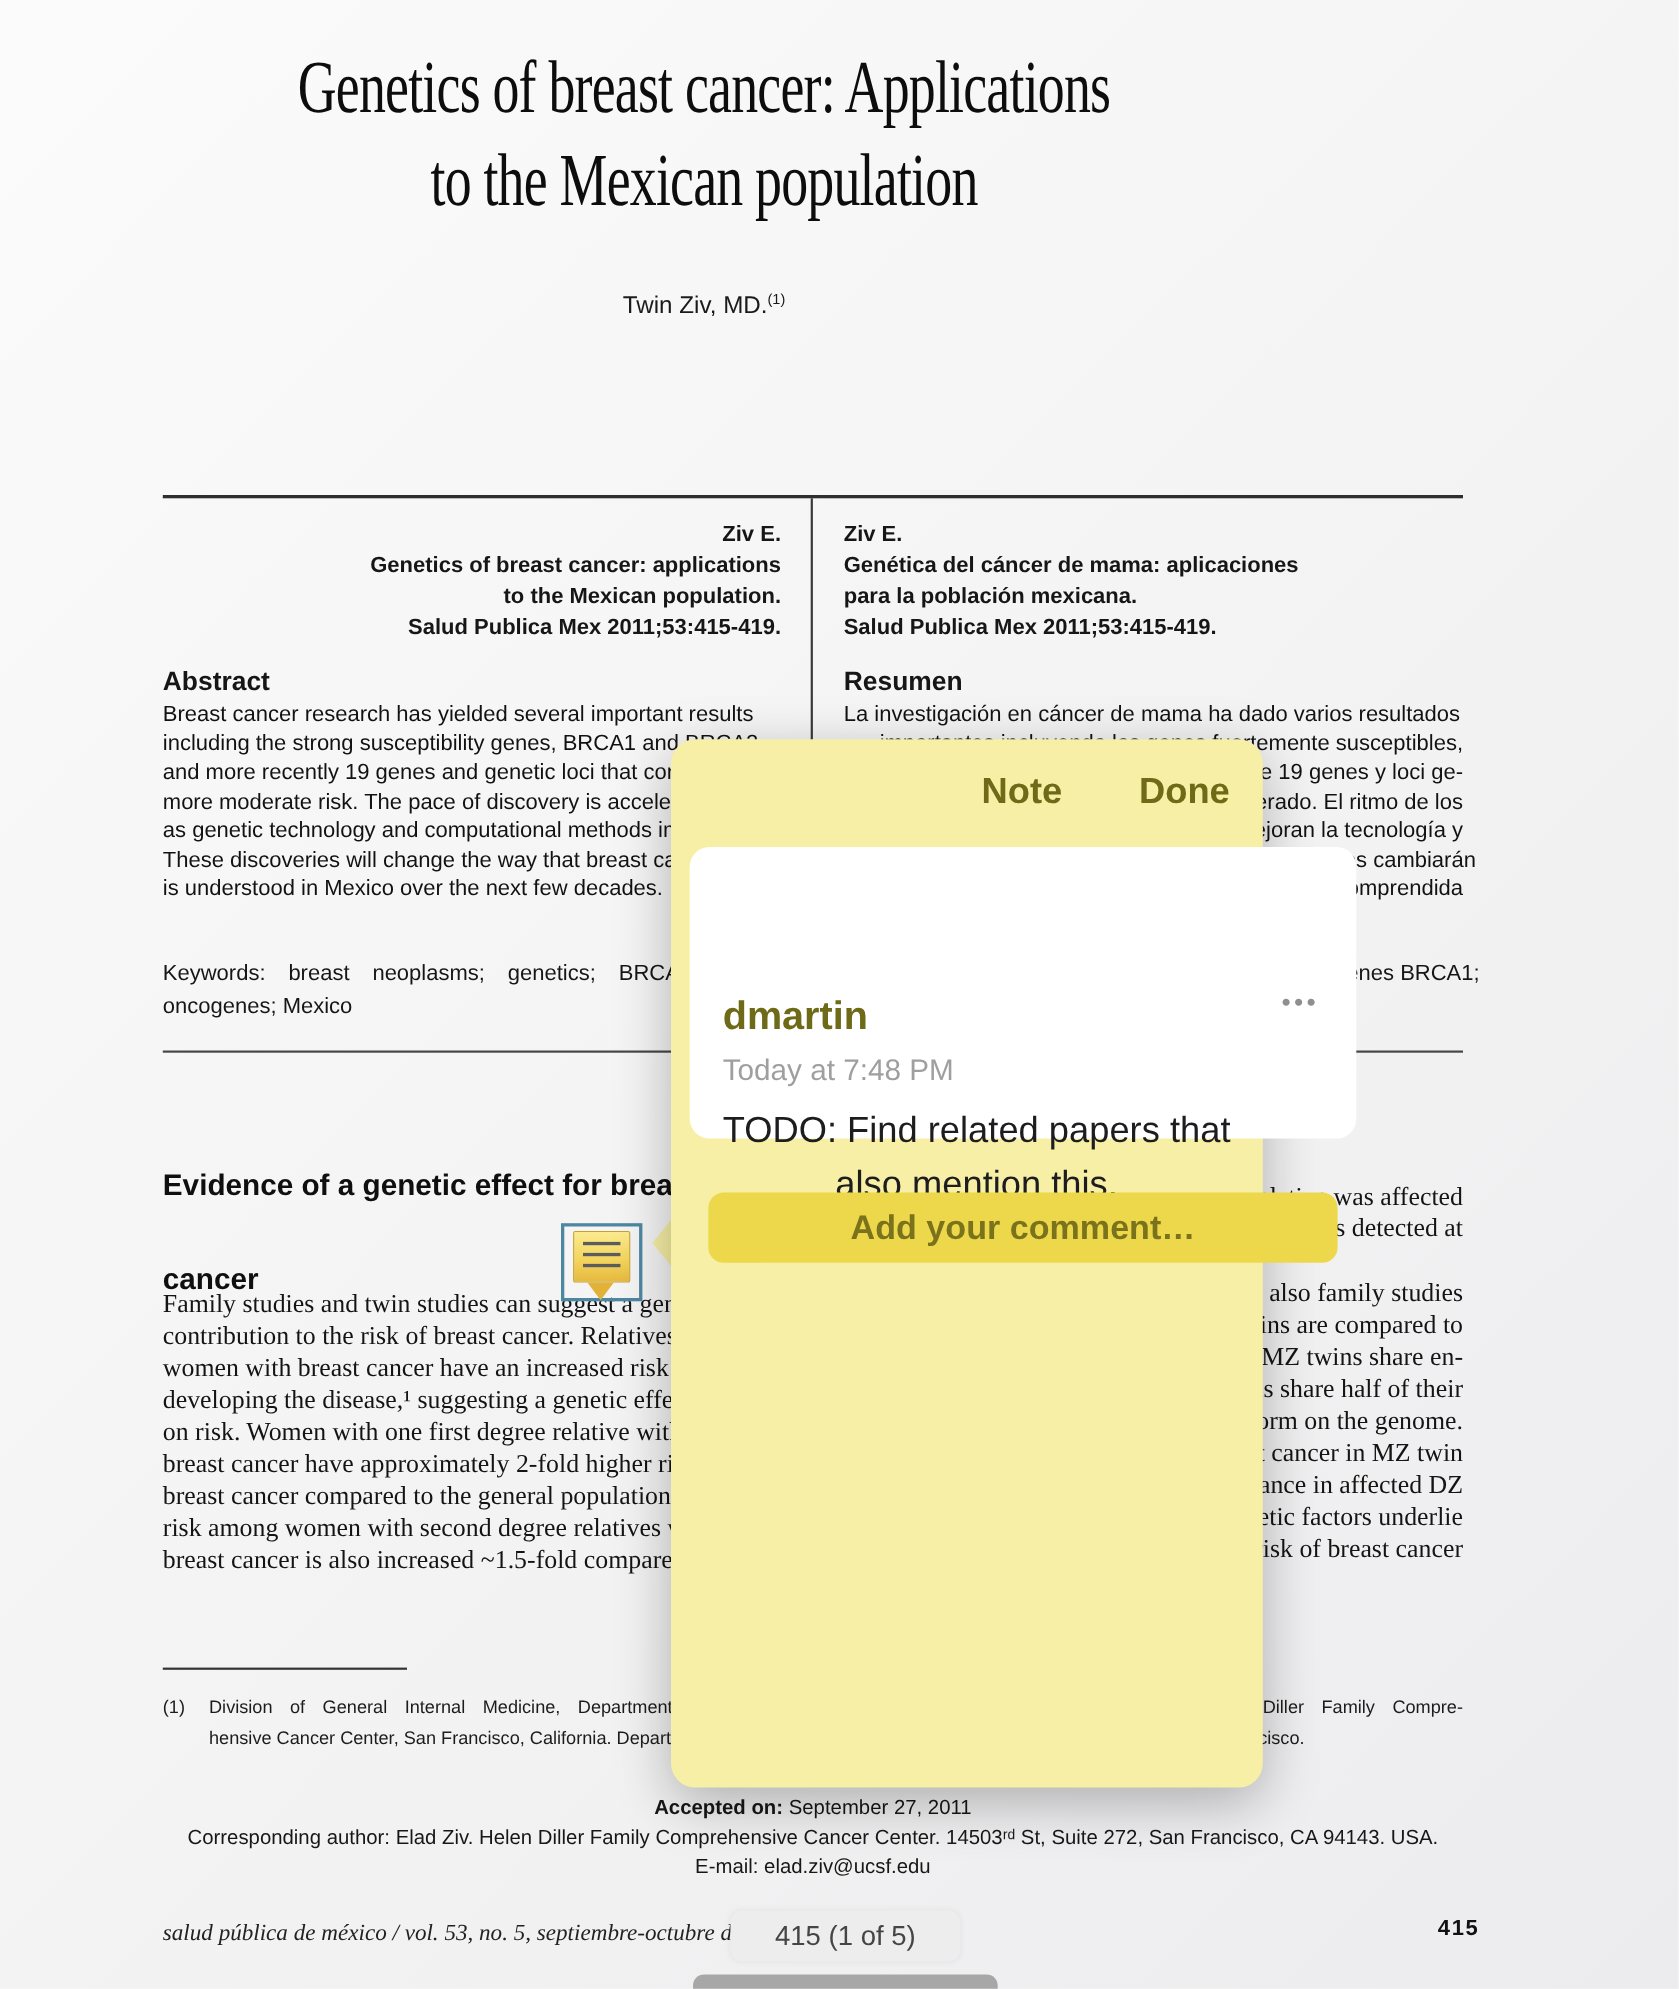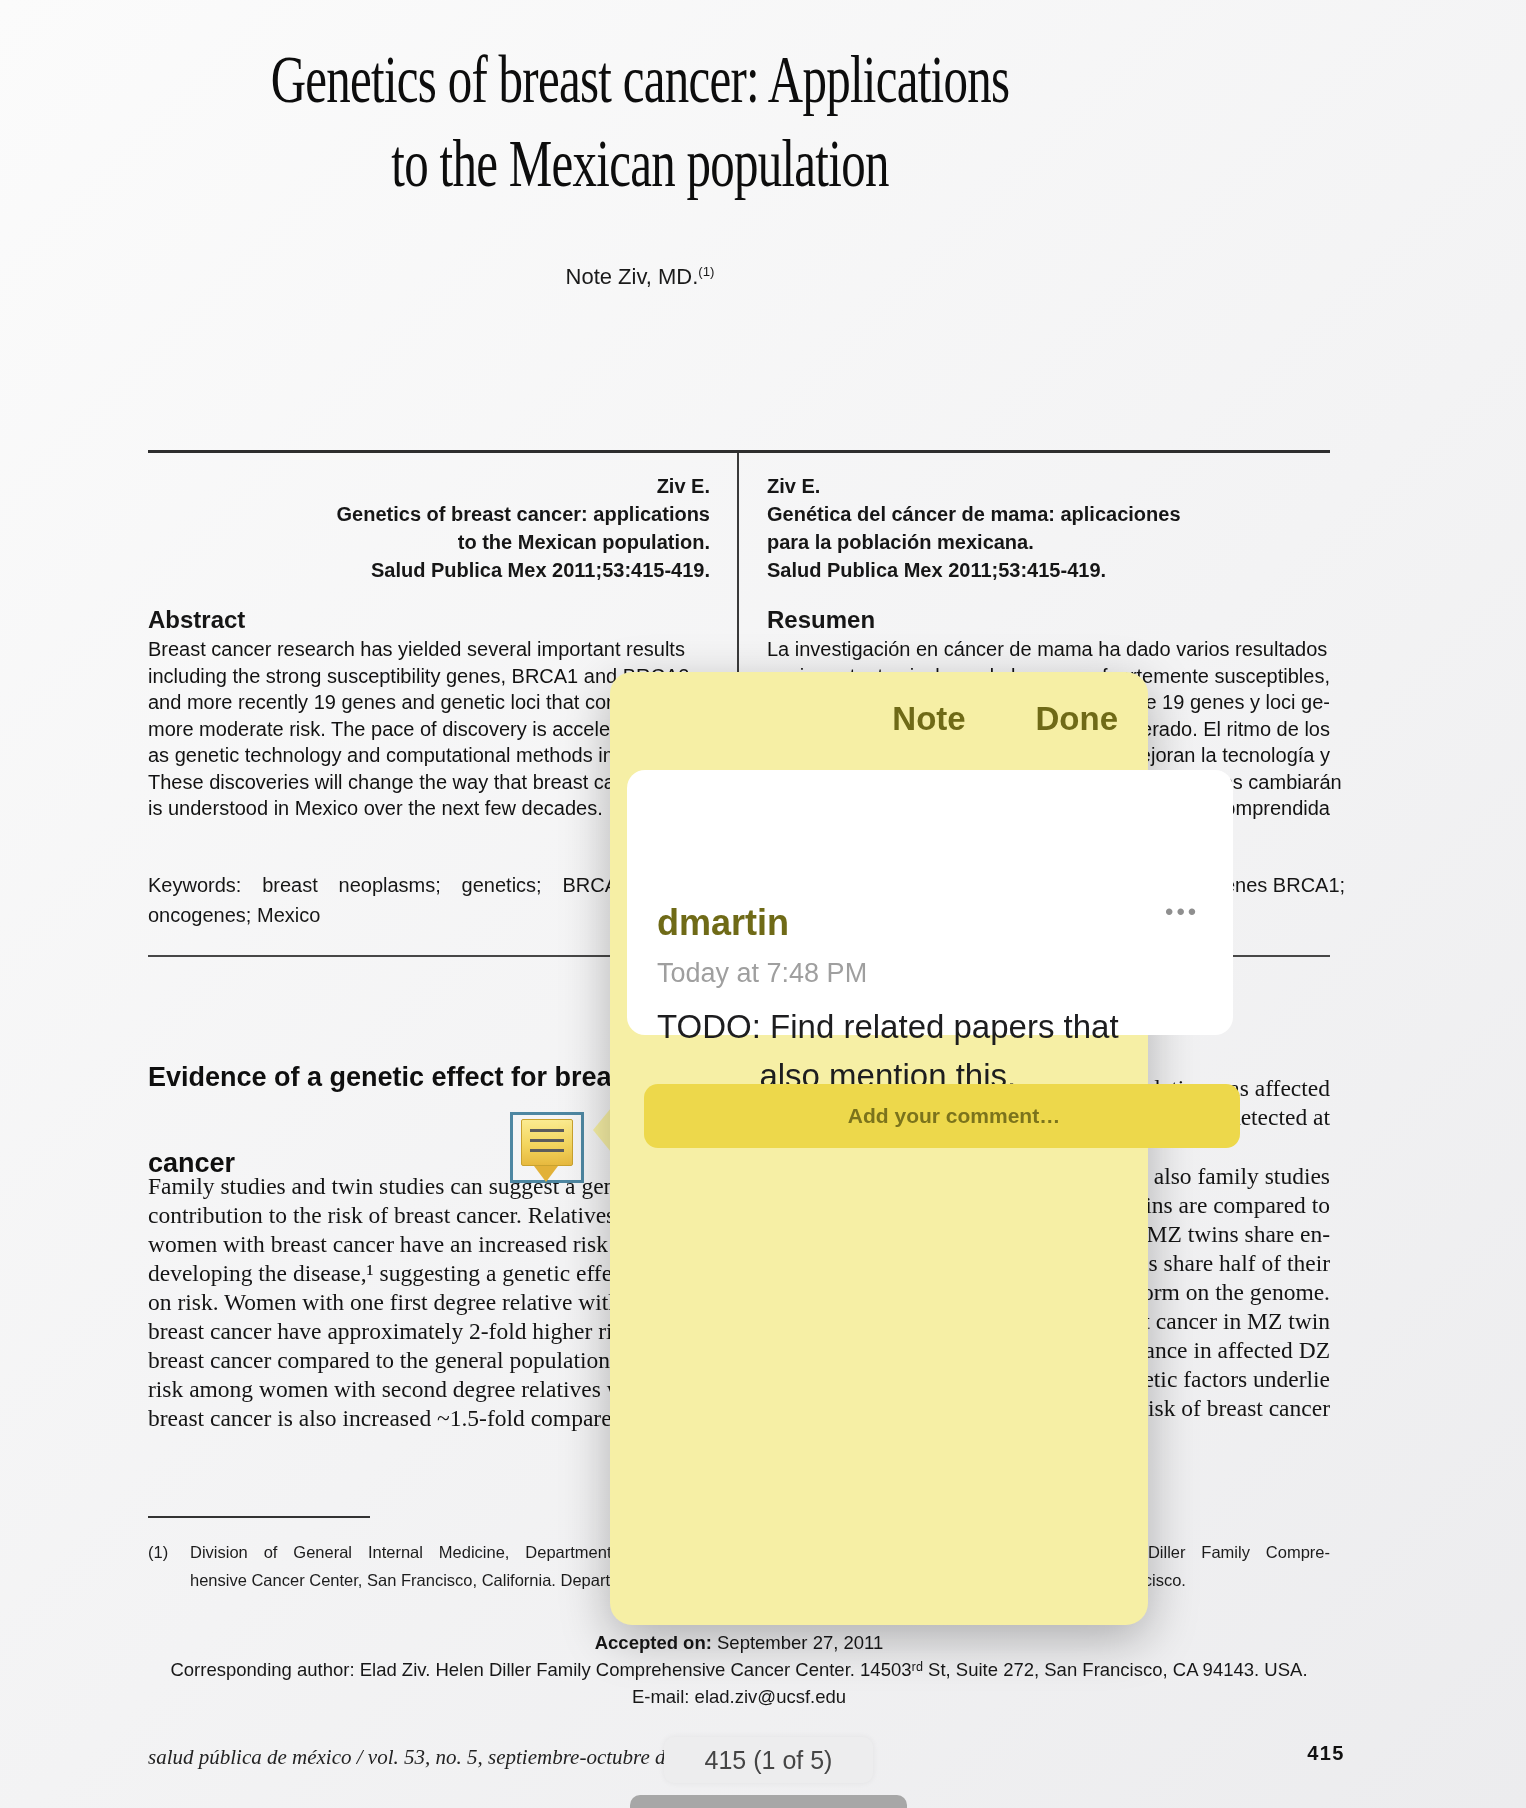--- a/index.html
+++ b/index.html
@@ -47,36 +47,36 @@
   .popup-tail{left:593px;top:1108px;width:0;height:0;border-top:22px solid transparent;
     border-bottom:22px solid transparent;border-right:18px solid #f6efa5;z-index:10;}
   .popup-title{left:0;top:28px;width:638px;text-align:center;font-weight:bold;font-size:33px;color:#6f6a17;}
   .popup-done{right:30px;top:28px;font-weight:bold;font-size:33px;color:#6f6a17;cursor:pointer;}
   .card{left:17px;top:98px;width:606px;height:265px;background:#ffffff;border-radius:18px;}
   .card-author{left:30px;top:132px;font-weight:bold;font-size:36px;color:#6f6a17;}
   .card-more{left:538px;top:128px;font-size:24px;letter-spacing:3px;color:#8f8f8f;cursor:pointer;}
   .card-time{left:30px;top:188px;font-size:27px;color:#9f9f9f;}
   .card-text{left:30px;top:232px;font-size:33px;line-height:49px;color:#1d1d1f;text-align:center;}
   .add-btn{left:34px;top:412px;width:572px;height:64px;background:#edd84b;border-radius:14px;
-    text-align:center;line-height:64px;font-weight:600;font-size:21px;color:#7b731c;cursor:pointer;padding-left:24px;}
+    text-align:center;line-height:64px;font-weight:600;font-size:31px;color:#7b731c;cursor:pointer;}
 
   
   .page-pill{left:664px;top:1737px;width:209px;height:46px;background:#ededee;border-radius:10px;
     box-shadow:0 0 6px rgba(0,0,0,0.06);text-align:center;line-height:46px;font-size:25px;color:#454545;z-index:11;}
   .bottom-bar{left:630px;top:1795px;width:277px;height:14px;background:#a7a7a7;border-radius:10px 10px 0 0;z-index:11;}
   sup{font-size:60%;vertical-align:super;}
 </style>
 </head>
 <body>
 
 <div class="abs title-line" style="top:40px;">Genetics of breast cancer: Applications</div>
 <div class="abs title-line" style="top:124px;">to the Mexican population</div>
 
 <div class="abs author-line">
-  <span>Note Ziv, MD.</span><sup>(1)</sup>
+  <span>Twin Ziv, MD.</span><sup>(1)</sup>
 </div>
 
 <div class="abs rule" style="left:148px;top:450px;width:1182px;height:3px;"></div>
 <div class="abs rule" style="left:737px;top:453px;width:2px;height:502px;background:#3a3a3a;"></div>
 
 <div class="abs cite nowrap" style="left:148px;top:472px;width:562px;text-align:right;">
     <div class="ln">Ziv E.</div>
     <div class="ln">Genetics of breast cancer: applications</div>
     <div class="ln">to the Mexican population.</div>
     <div class="ln">Salud Publica Mex 2011;53:415-419.</div>

